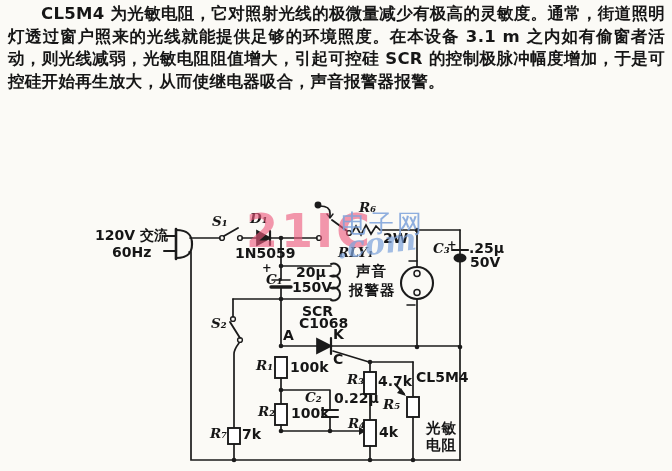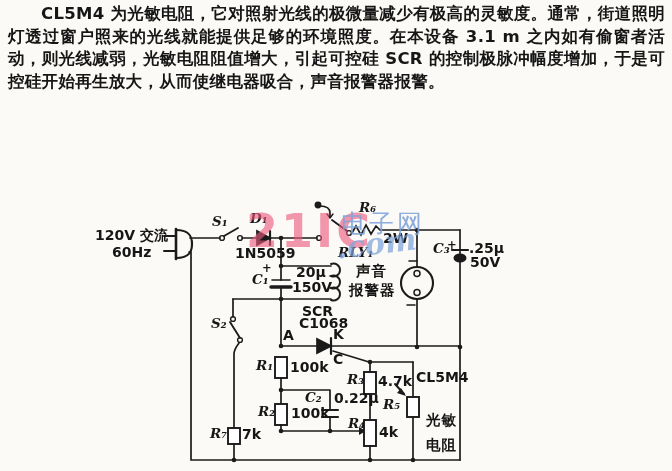--- a/index.html
+++ b/index.html
@@ -157,21 +157,21 @@
   <span class="cl des" style="left:212px;top:19px">S₁</span>
   <span class="cl des" style="left:250px;top:16px">D₁</span>
   <span class="cl" style="left:235px;top:50px">1N5059</span>
   <span class="cl des" style="left:338px;top:50px">RLY₁</span>
   <span class="cl des" style="left:359px;top:5px">R₆</span>
   <span class="cl" style="left:383px;top:35px">2W</span>
   <span class="cl des" style="left:433px;top:46px">C₃</span>
   <span class="cl sm" style="left:447px;top:44px">+</span>
   <span class="cl" style="left:469px;top:45px">.25μ</span>
   <span class="cl" style="left:470px;top:59px">50V</span>
-  <span class="cl des" style="left:252px;top:77px">C₁</span>
+  <span class="cl des" style="left:266px;top:77px">C₁</span>
   <span class="cl sm" style="left:262px;top:67px">+</span>
   <span class="cl" style="left:296px;top:69px">20μ</span>
   <span class="cl" style="left:292px;top:84px">150V</span>
   <span class="cl cn" style="left:356px;top:68px">声音</span>
   <span class="cl cn" style="left:349px;top:87px">报警器</span>
   <span class="cl" style="left:302px;top:108px">SCR</span>
   <span class="cl" style="left:299px;top:120px">C1068</span>
   <span class="cl" style="left:283px;top:132px">A</span>
   <span class="cl" style="left:333px;top:131px">K</span>
   <span class="cl" style="left:333px;top:156px">C</span>
@@ -183,21 +183,21 @@
   <span class="cl" style="left:291px;top:210px">100k</span>
   <span class="cl des" style="left:347px;top:177px">R₃</span>
   <span class="cl" style="left:378px;top:178px">4.7k</span>
   <span class="cl" style="left:416px;top:174px">CL5M4</span>
   <span class="cl des" style="left:383px;top:202px">R₅</span>
   <span class="cl des" style="left:348px;top:221px">R₄</span>
   <span class="cl" style="left:379px;top:229px">4k</span>
   <span class="cl des" style="left:210px;top:231px">R₇</span>
   <span class="cl" style="left:242px;top:231px">7k</span>
   <span class="cl des" style="left:211px;top:121px">S₂</span>
-  <span class="cl cn" style="left:426px;top:217px">光敏</span>
+  <span class="cl cn" style="left:426px;top:225px">光敏</span>
   <span class="cl cn" style="left:426px;top:242px">电阻</span>
 </div>
 
 <div class="wm">
   <span class="wm-brand">21IC</span>
   <span class="wm-site">电子网</span>
   <span class="wm-com">.com</span>
 </div>
 
 </body></html>

